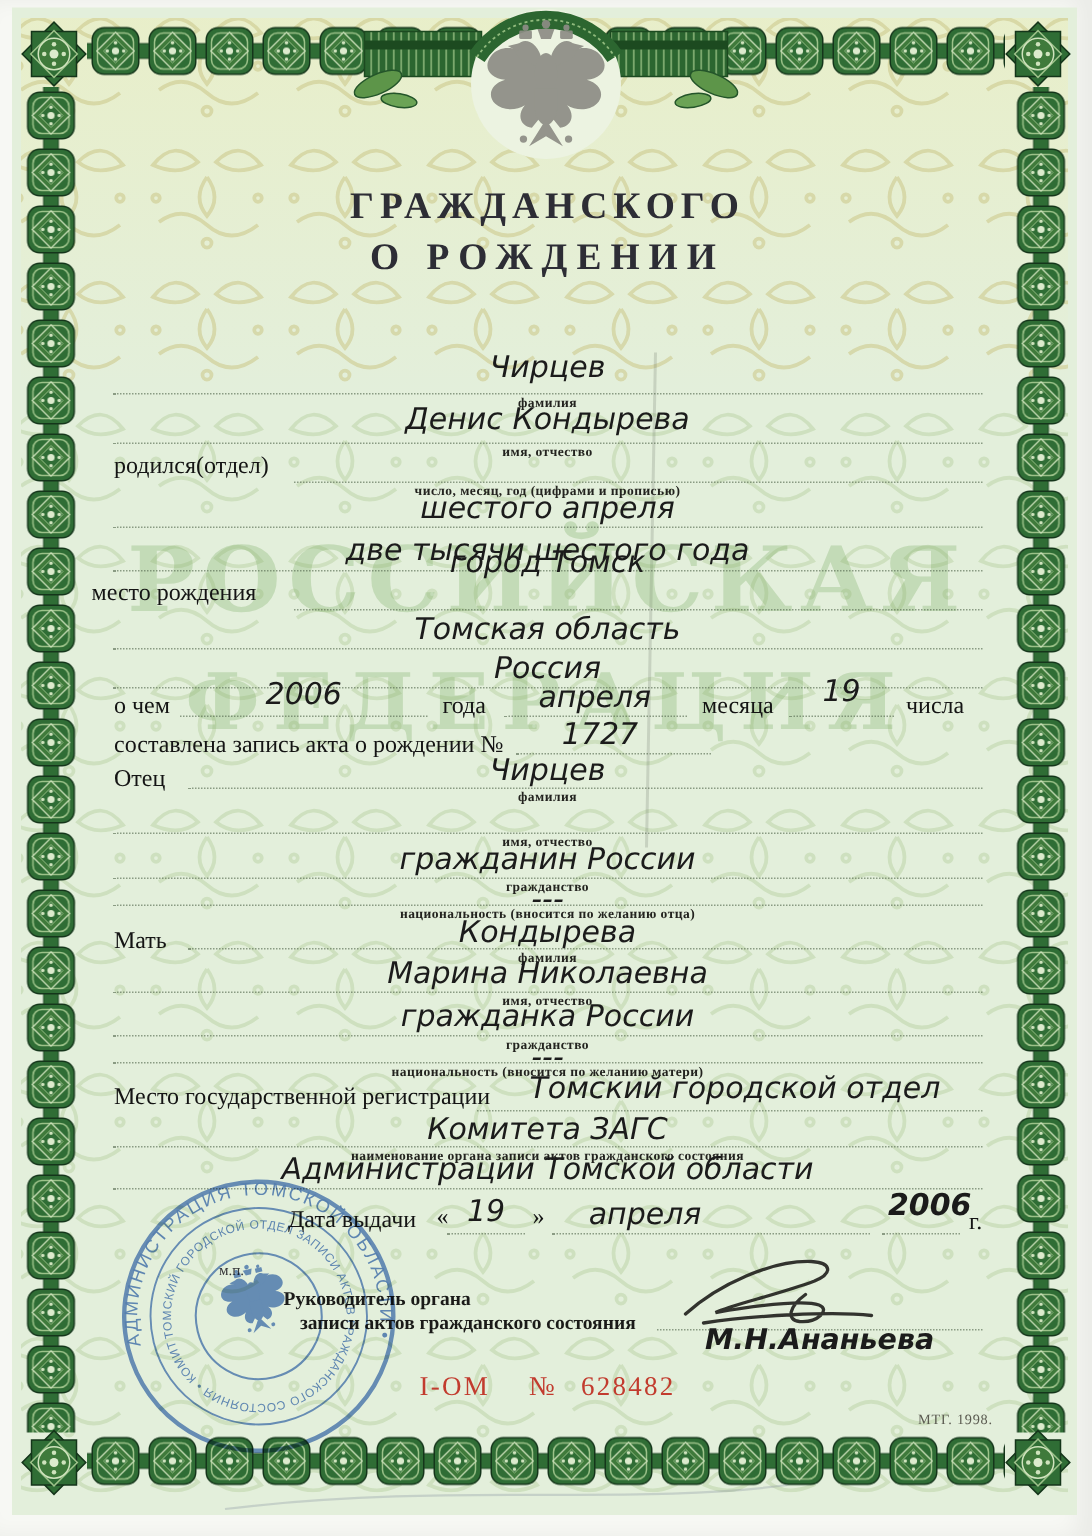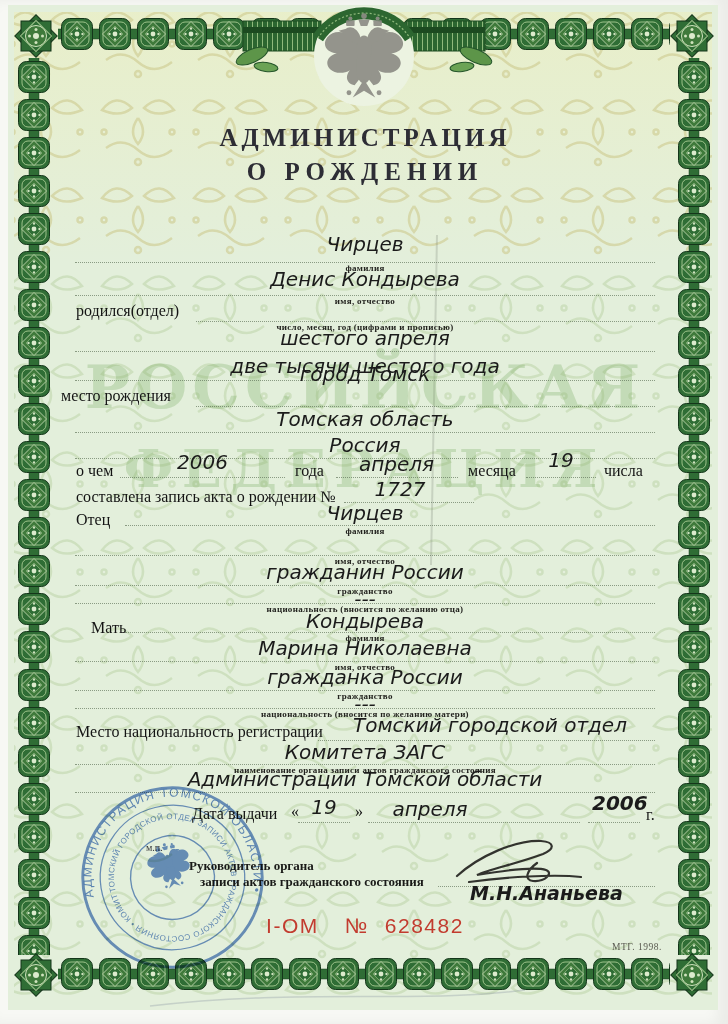--- a/index.html
+++ b/index.html
@@ -17,21 +17,21 @@
   .title{position:absolute;left:75px;width:580px;text-align:center;font-weight:bold;color:#2d2d35;
          font-family:"Liberation Serif",serif;}
   .t1{top:124px;font-size:25px;letter-spacing:4px;}
   .t2{top:158px;font-size:25px;letter-spacing:6px;}
   .wm{position:absolute;left:75px;width:580px;text-align:center;font-family:"DejaVu Serif",serif;
       font-weight:bold;color:rgba(122,172,100,.30);white-space:nowrap;z-index:0;}
   .wm1{top:352px;font-size:60px;letter-spacing:5px;}
   .wm2{top:438px;font-size:52px;letter-spacing:9px;}
   .official-lbl{font-family:"Liberation Serif",serif;font-size:13px;font-weight:bold;color:#1a1a18;line-height:1.2;}
   .serial{position:absolute;left:75px;width:580px;top:914px;text-align:center;color:#c23b2e;
-          font-family:Liberation Sans, sans-serif;font-size:21px;letter-spacing:1.5px;}
+          font-family:Liberation Serif, serif;font-size:18px;letter-spacing:1.5px;}
   .serial .sp1{margin-right:26px;}
   .serial .sp2{margin-right:16px;}
   .printer{position:absolute;left:612px;top:942px;font-size:9.5px;color:#5a5a50;letter-spacing:.5px;
            font-family:"Liberation Serif",serif;}
   .mp{position:absolute;left:146px;top:842px;font-size:10px;color:#37373a;font-family:"Liberation Serif",serif;}
   .stamp{position:absolute;left:75px;top:780px;width:195px;height:195px;transform:rotate(-14deg);
          opacity:.82;mix-blend-mode:multiply;z-index:3;}
   .sig{position:absolute;left:443px;top:832px;width:152px;height:62px;z-index:3;}
   .content{position:absolute;inset:0;z-index:2;}
 </style>
@@ -168,21 +168,21 @@
 
     <path d="M437,235 L431,565" stroke="rgba(100,110,95,.22)" stroke-width="2" fill="none"></path>
     <path d="M150,1006 C300,988 420,1004 525,990" stroke="rgba(130,140,155,.3)" stroke-width="1.5" fill="none"></path>
   </svg>
 
   <div class="wm wm1">РОССИЙСКАЯ</div>
   <div class="wm wm2">ФЕДЕРАЦИЯ</div>
 
   <div class="content">
 
-    <div class="title t1">АДМИНИСТРАЦИЯ</div>
+    <div class="title t1">ГРАЖДАНСКОГО</div>
     <div class="title t2">О РОЖДЕНИИ</div>
 
     <div class="c hw" style="top:234px">Чирцев</div>
     <div class="ln" style="left:75px;width:580px;top:262px"></div>
     <div class="c sub" style="top:264px">фамилия</div>
     <div class="c hw" style="top:269px">Денис Кондырева</div>
     <div class="ln" style="left:75px;width:580px;top:295px"></div>
     <div class="c sub" style="top:297px">имя, отчество</div>
 
     <div class="abs lbl" style="left:76px;top:303px">родился(отдел)</div>
@@ -222,35 +222,35 @@
     <div class="c sub" style="top:527px">фамилия</div>
     <div class="ln" style="left:75px;width:580px;top:555px"></div>
     <div class="c sub" style="top:557px">имя, отчество</div>
     <div class="c hw" style="top:562px">гражданин России</div>
     <div class="ln" style="left:75px;width:580px;top:585px"></div>
     <div class="c sub" style="top:587px">гражданство</div>
     <div class="c hw" style="top:589px">---</div>
     <div class="ln" style="left:75px;width:580px;top:603px"></div>
     <div class="c sub" style="top:605px">национальность (вносится по желанию отца)</div>
 
-    <div class="abs lbl" style="left:91px;top:620px">Мать</div>
+    <div class="abs lbl" style="left:76px;top:620px">Мать</div>
     <div class="c hw" style="top:611px">Кондырева</div>
     <div class="ln" style="left:125px;width:530px;top:632px"></div>
     <div class="c sub" style="top:634px">фамилия</div>
     <div class="c hw" style="top:638px">Марина Николаевна</div>
     <div class="ln" style="left:75px;width:580px;top:661px"></div>
     <div class="c sub" style="top:663px">имя, отчество</div>
     <div class="c hw" style="top:667px">гражданка России</div>
     <div class="ln" style="left:75px;width:580px;top:690px"></div>
     <div class="c sub" style="top:692px">гражданство</div>
     <div class="c hw" style="top:694px">---</div>
     <div class="ln" style="left:75px;width:580px;top:708px"></div>
     <div class="c sub" style="top:710px">национальность (вносится по желанию матери)</div>
 
-    <div class="abs lbl" style="left:76px;top:724px">Место национальность регистрации</div>
+    <div class="abs lbl" style="left:76px;top:724px">Место государственной регистрации</div>
     <div class="abs hw" style="left:325px;width:330px;text-align:center;top:715px">Томский городской отдел</div>
     <div class="ln" style="left:318px;width:337px;top:740px"></div>
     <div class="c hw" style="top:742px">Комитета ЗАГС</div>
     <div class="ln" style="left:75px;width:580px;top:764px"></div>
     <div class="c sub" style="top:766px">наименование органа записи актов гражданского состояния</div>
     <div class="c hw" style="top:769px">Администрации Томской области</div>
     <div class="ln" style="left:75px;width:580px;top:792px"></div>
 
     <div class="abs lbl" style="left:192px;top:806px">Дата выдачи</div>
     <div class="abs lbl" style="left:291px;top:804px">«</div>

